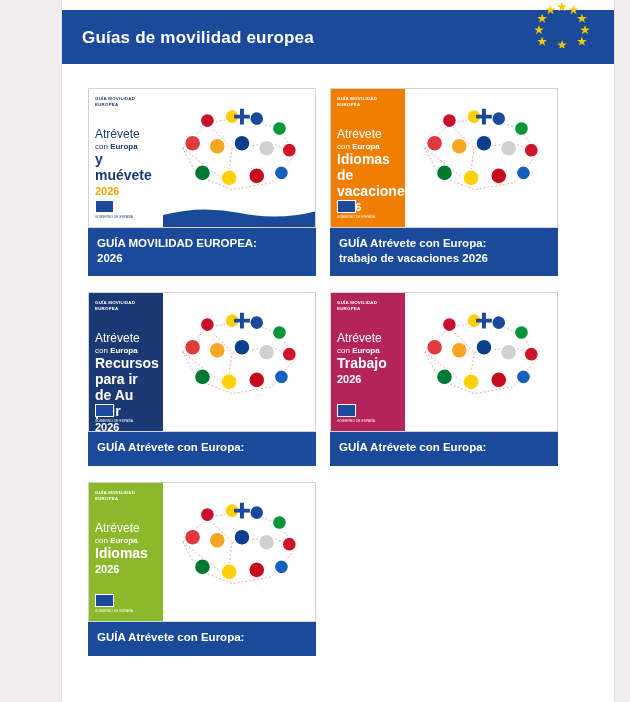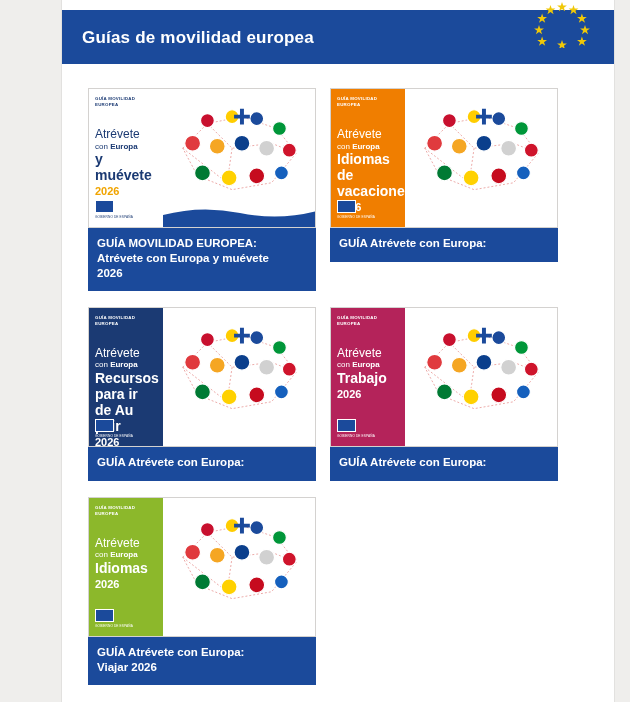--- a/index.html
+++ b/index.html
@@ -245,21 +245,20 @@
             <div class="cov-l3">y muévete</div>
             <div class="cov-year accent">2026</div>
             <div class="logo-box">
               <div class="logo-flag"></div>
               <div class="logo-cap">GOBIERNO DE ESPAÑA</div>
             </div>
           </div>
         </div>
         <div class="caption">
           <span class="line">GUÍA MOVILIDAD EUROPEA:</span>
-          <span class="line">Atrévete con Europa y muévete</span>
           <span class="line">2026</span>
         </div>
       </div>
 
       <div class="card">
         <div class="cover">
           <div class="cover-right">
             <svg class="dot-net" viewBox="0 0 154 140" preserveAspectRatio="none" aria-hidden="true">
               <g stroke="#d9534f" stroke-width="0.5" stroke-dasharray="2 2" fill="none">
                 <path d="M20 60 L45 35 L80 28 L115 40 L135 65 L110 95 L70 102 L35 88 Z"></path>
@@ -303,20 +302,21 @@
             <div class="cov-l3">Idiomas de vacaciones</div>
             <div class="cov-year">2026</div>
             <div class="logo-box">
               <div class="logo-flag"></div>
               <div class="logo-cap">GOBIERNO DE ESPAÑA</div>
             </div>
           </div>
         </div>
         <div class="caption">
           <span class="line">GUÍA Atrévete con Europa:</span>
+          <span class="line">trabajo de vacaciones 2026</span>
         </div>
       </div>
 
       <div class="card">
         <div class="cover">
           <div class="cover-right">
             <svg class="dot-net" viewBox="0 0 154 140" preserveAspectRatio="none" aria-hidden="true">
               <g stroke="#d9534f" stroke-width="0.5" stroke-dasharray="2 2" fill="none">
                 <path d="M20 60 L45 35 L80 28 L115 40 L135 65 L110 95 L70 102 L35 88 Z"></path>
                 <path d="M45 35 L70 60 L110 55 M70 60 L65 95 M110 55 L135 65 M20 60 L65 95"></path>
@@ -471,19 +471,18 @@
             <div class="cov-l3">Idiomas</div>
             <div class="cov-year">2026</div>
             <div class="logo-box">
               <div class="logo-flag"></div>
               <div class="logo-cap">GOBIERNO DE ESPAÑA</div>
             </div>
           </div>
         </div>
         <div class="caption">
           <span class="line">GUÍA Atrévete con Europa:</span>
-          <span class="line">Viajar 2026</span>
         </div>
       </div>
 
     </div>
   </div>
 </div>
 
 </body></html>

